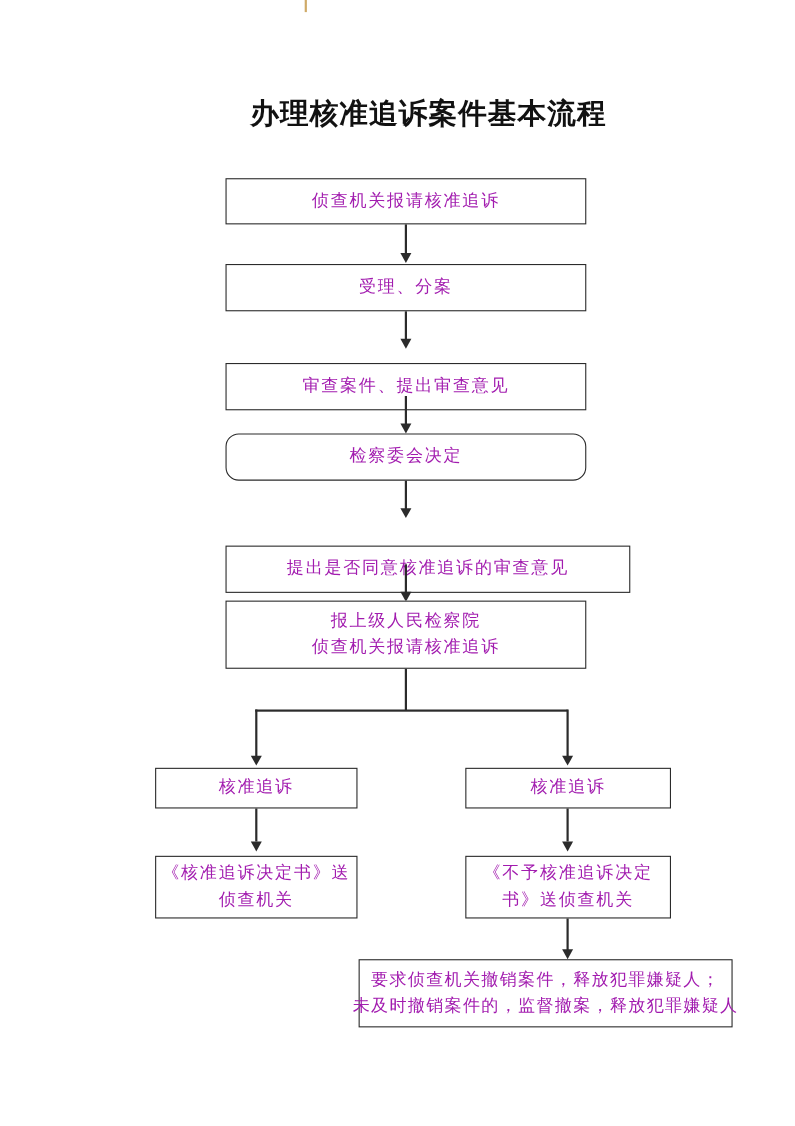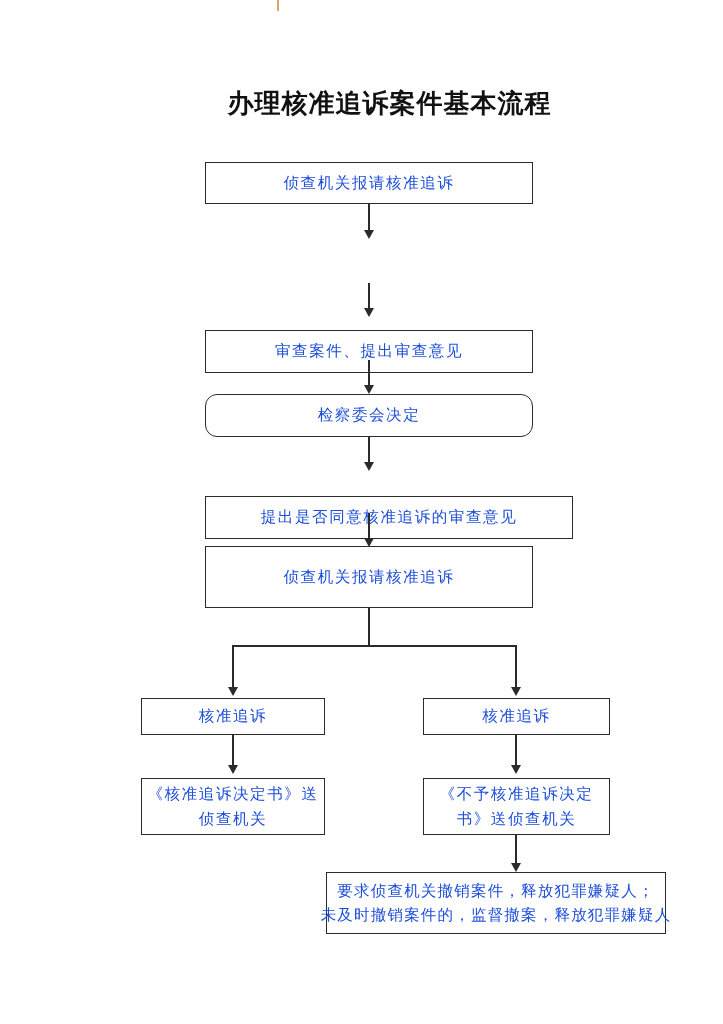--- a/index.html
+++ b/index.html
@@ -55,21 +55,21 @@
     border: 1.6px solid #2b2b2b;
     background: #ffffff;
     display: flex;
     flex-direction: column;
     align-items: center;
     justify-content: center;
     font-size: 15.5px;
     line-height: 1.55;
     letter-spacing: 1.6px;
     text-align: center;
-    color: #1d4ed8;
+    color: #a21caf;
     padding: 0 6px;
   }
   .box .line { display: block; white-space: nowrap; }
 
   
   .vline {
     position: absolute;
     width: 1.6px;
     background: #2b2b2b;
   }
@@ -94,20 +94,23 @@
   <div class="scan-mark"></div>
 
   <div class="title">办理核准追诉案件基本流程</div>
 
   <div class="box" style="left:205px; top:162px; width:328px; height:42px;">
     <span class="line">侦查机关报请核准追诉</span>
   </div>
   <div class="vline" style="left:368px; top:204px; height:28px;"></div>
   <div class="arrowhead" style="left:364px; top:230px;"></div>
 
+  <div class="box" style="left:205px; top:240px; width:328px; height:43px;">
+    <span class="line">受理、分案</span>
+  </div>
   <div class="vline" style="left:368px; top:283px; height:28px;"></div>
   <div class="arrowhead" style="left:364px; top:308px;"></div>
 
   <div class="box" style="left:205px; top:330px; width:328px; height:43px;">
     <span class="line">审查案件、提出审查意见</span>
   </div>
   <div class="vline" style="left:368px; top:360px; height:28px;"></div>
   <div class="arrowhead" style="left:364px; top:385px;"></div>
 
   <div class="box" style="left:205px; top:394px; width:328px; height:43px;border-radius:12px;">
@@ -116,20 +119,21 @@
   <div class="vline" style="left:368px; top:437px; height:28px;"></div>
   <div class="arrowhead" style="left:364px; top:462px;"></div>
 
   <div class="box" style="left:205px; top:496px; width:368px; height:43px;">
     <span class="line">提出是否同意核准追诉的审查意见</span>
   </div>
   <div class="vline" style="left:368px; top:513px; height:28px;"></div>
   <div class="arrowhead" style="left:364px; top:538px;"></div>
 
   <div class="box" style="left:205px; top:546px; width:328px; height:62px;">
+    <span class="line">报上级人民检察院</span>
     <span class="line">侦查机关报请核准追诉</span>
   </div>
 
   <div class="vline" style="left:368px; top:608px; height:38px;"></div>
   <div class="hline" style="left:232px; top:645px; width:284px;"></div>
   <div class="vline" style="left:232px; top:645px; height:45px;"></div>
   <div class="arrowhead" style="left:228px; top:687px;"></div>
   <div class="vline" style="left:515px; top:645px; height:45px;"></div>
   <div class="arrowhead" style="left:511px; top:687px;"></div>
 

